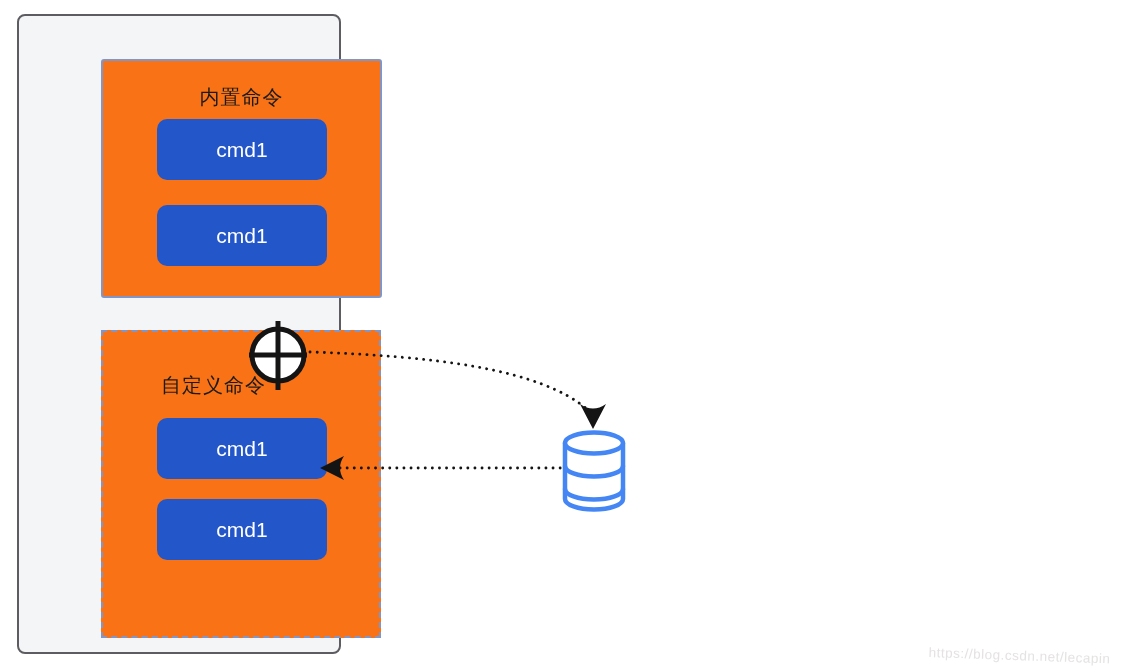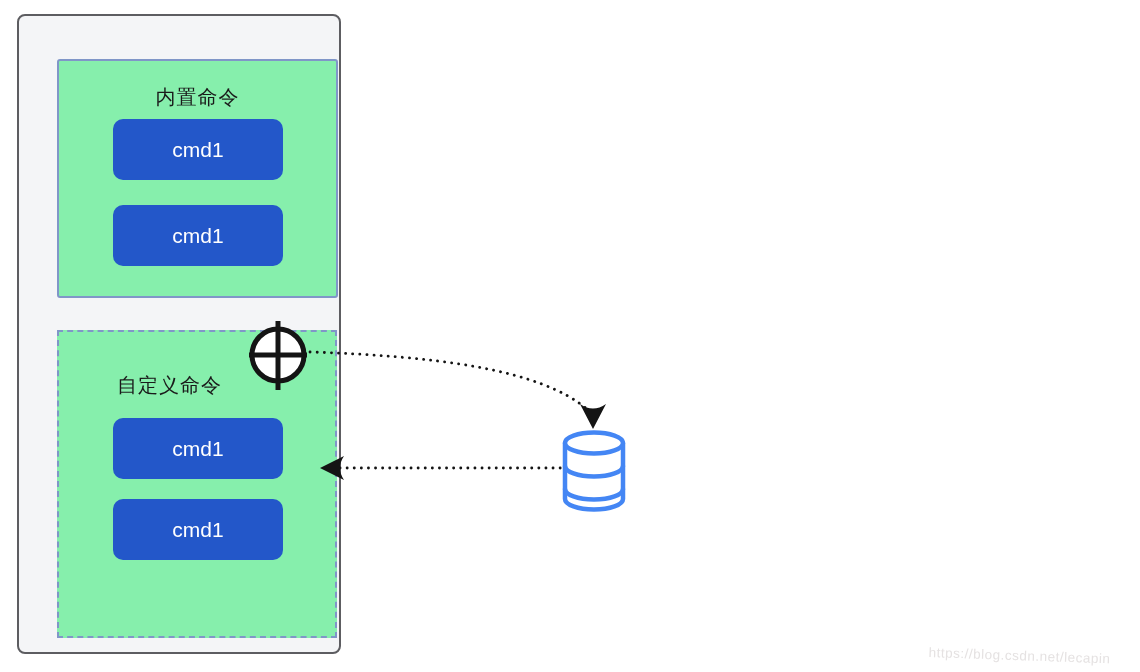--- a/index.html
+++ b/index.html
@@ -15,22 +15,23 @@
     position: absolute; left: 17px; top: 14px;
     width: 320px; height: 636px;
     background: #f4f5f7;
     border: 2.5px solid #5d5d61;
     border-radius: 8px;
     box-sizing: content-box;
   }
 
   .panel {
     position: absolute;
-    background: #86efac;
+    background: #f97316;
     box-sizing: content-box;
+    margin-left: 44px;
   }
   .panel.builtin {
     left: 38px; top: 43px;
     width: 277px; height: 235px;
     border: 2px solid #8096c8;
     border-radius: 3px;
   }
   .panel.custom {
     left: 38px; top: 314px;
     width: 276px; height: 304px;

